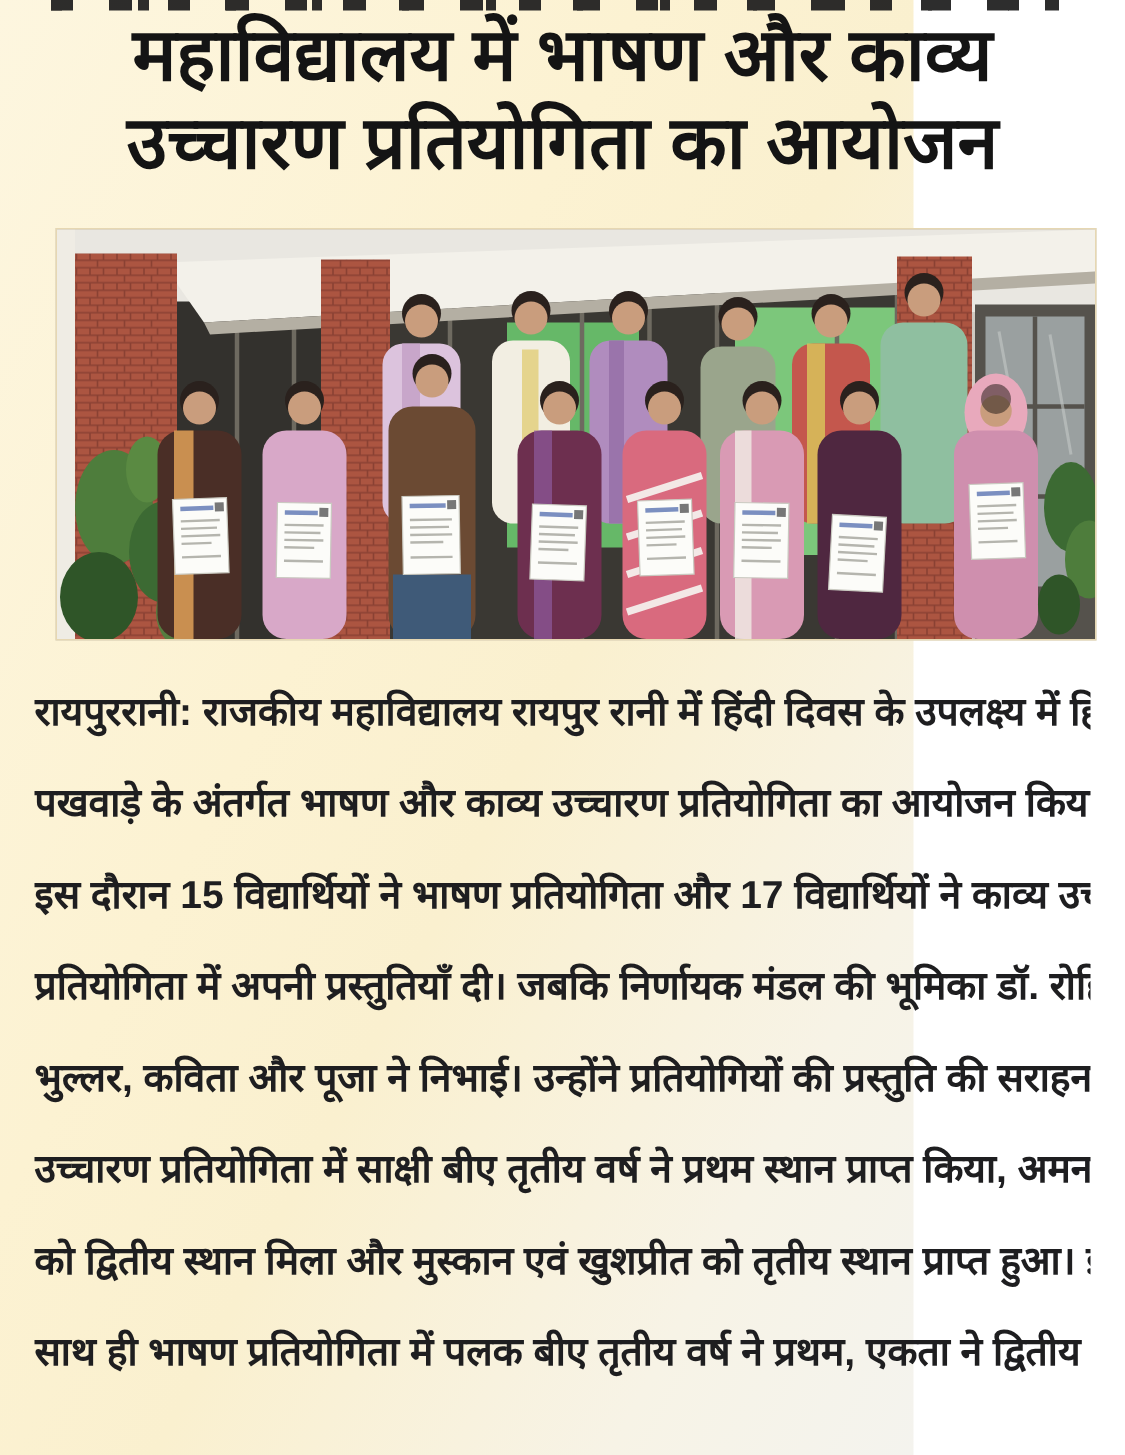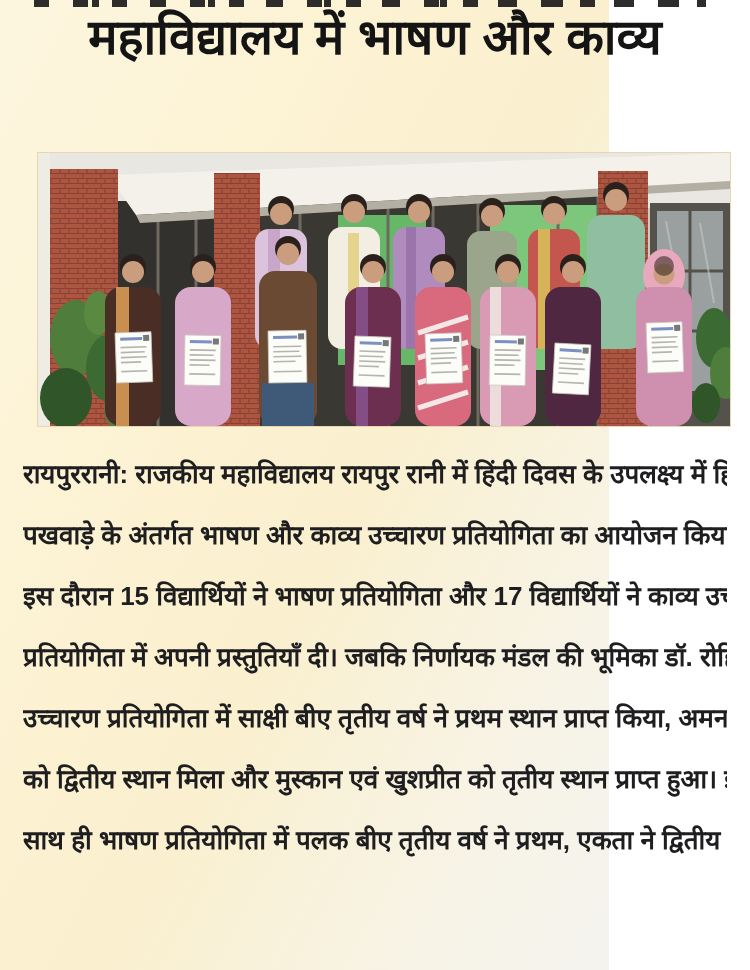--- a/index.html
+++ b/index.html
@@ -47,20 +47,21 @@
 </style>
 </head>
 <body>
 
 <div class="page">
 
   <div class="top-strip"></div>
 
   <h1 class="headline">
     <span class="hl-line">महाविद्यालय में भाषण और काव्य</span>
+    <span class="hl-line">उच्चारण प्रतियोगिता का आयोजन</span>
   </h1>
 
   <figure class="photo-frame">
     <svg width="692" height="273" viewBox="0 0 692 273" xmlns="http://www.w3.org/2000/svg">
       <defs>
         <pattern id="brick" width="18" height="10" patternUnits="userSpaceOnUse">
           <rect width="18" height="10" fill="#a9523f"></rect>
           <rect width="18" height="10" fill="#b05a45" opacity="0.35"></rect>
           <path d="M0,0.5 H18 M0,5.5 H18" stroke="#8a4133" stroke-width="1.1"></path>
           <path d="M9,0 V5 M4,5.5 V10 M13,5.5 V10" stroke="#8a4133" stroke-width="1.1"></path>
@@ -277,19 +278,20 @@
         <ellipse cx="668" cy="250" rx="14" ry="20" fill="#2f5528"></ellipse>
       </g>
     </svg>
   </figure>
 
   <div class="article">
     <p class="line">रायपुररानी: राजकीय महाविद्यालय रायपुर रानी में हिंदी दिवस के उपलक्ष्य में हिंदी</p>
     <p class="line">पखवाड़े के अंतर्गत भाषण और काव्य उच्चारण प्रतियोगिता का आयोजन किया गया।</p>
     <p class="line">इस दौरान 15 विद्यार्थियों ने भाषण प्रतियोगिता और 17 विद्यार्थियों ने काव्य उच्चारण</p>
     <p class="line">प्रतियोगिता में अपनी प्रस्तुतियाँ दी। जबकि निर्णायक मंडल की भूमिका डॉ. रोहित</p>
+    <p class="line">भुल्लर, कविता और पूजा ने निभाई। उन्होंने प्रतियोगियों की प्रस्तुति की सराहना</p>
     <p class="line">उच्चारण प्रतियोगिता में साक्षी बीए तृतीय वर्ष ने प्रथम स्थान प्राप्त किया, अमनप्रीत</p>
     <p class="line">को द्वितीय स्थान मिला और मुस्कान एवं खुशप्रीत को तृतीय स्थान प्राप्त हुआ। इसके</p>
     <p class="line">साथ ही भाषण प्रतियोगिता में पलक बीए तृतीय वर्ष ने प्रथम, एकता ने द्वितीय और</p>
 
   </div>
 
 </div>
 
 </body></html>

